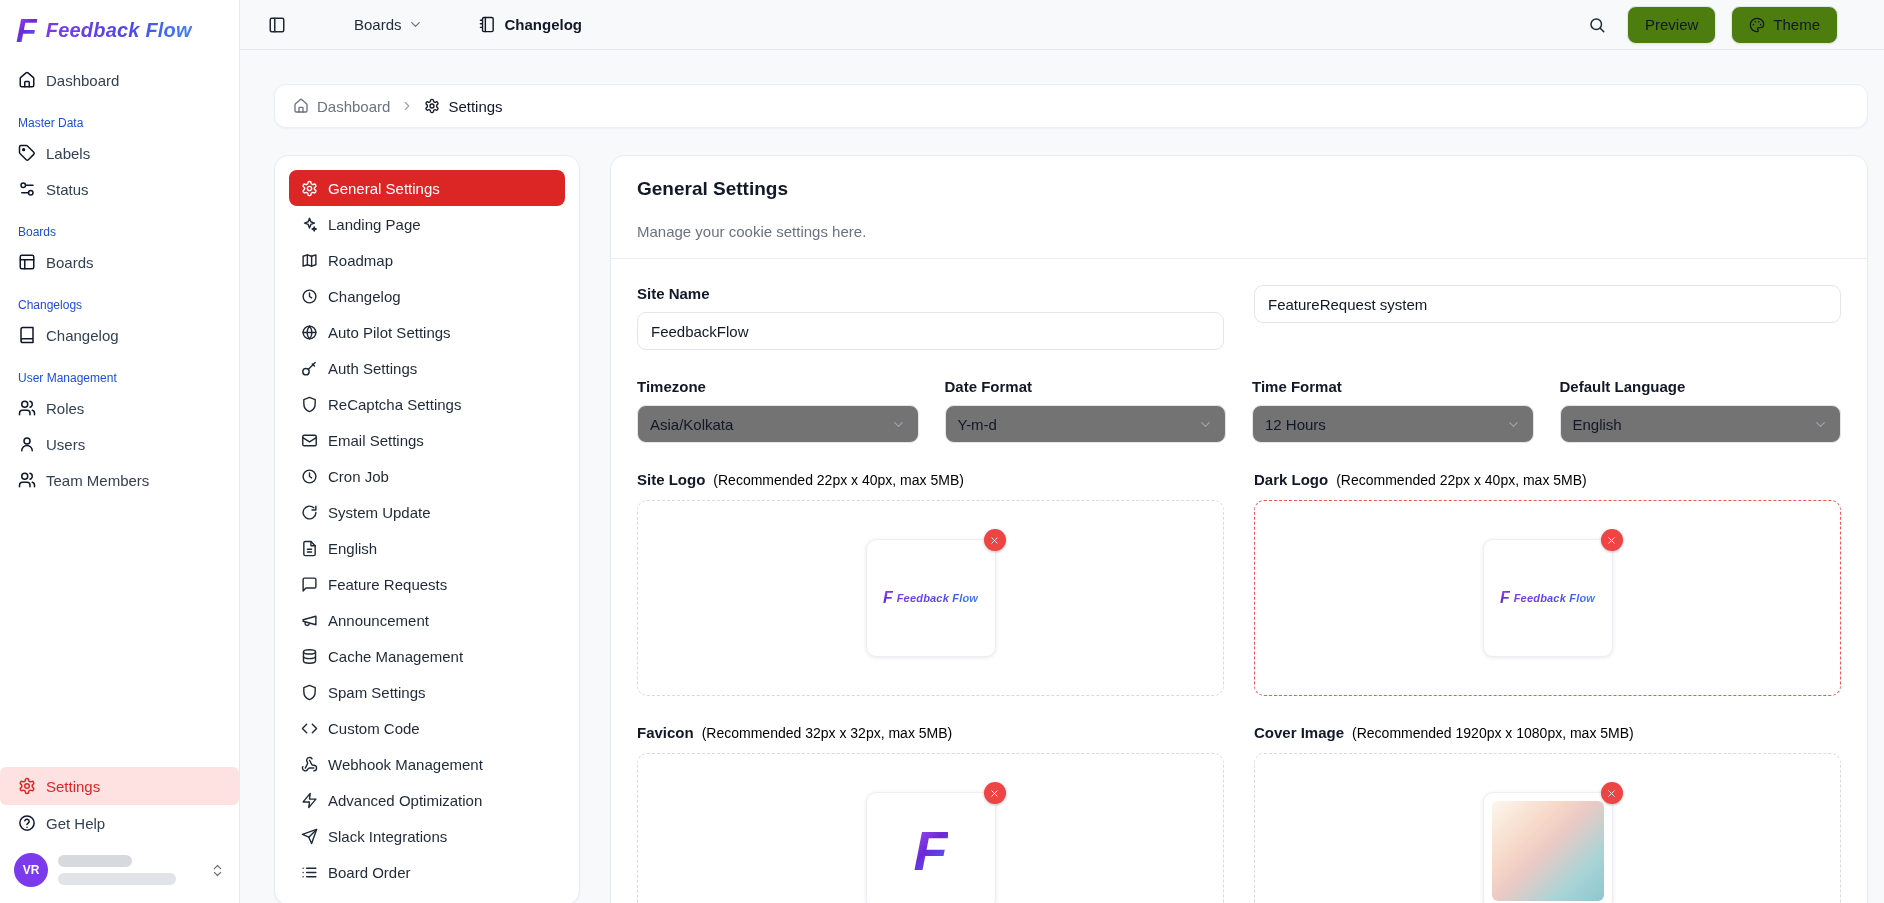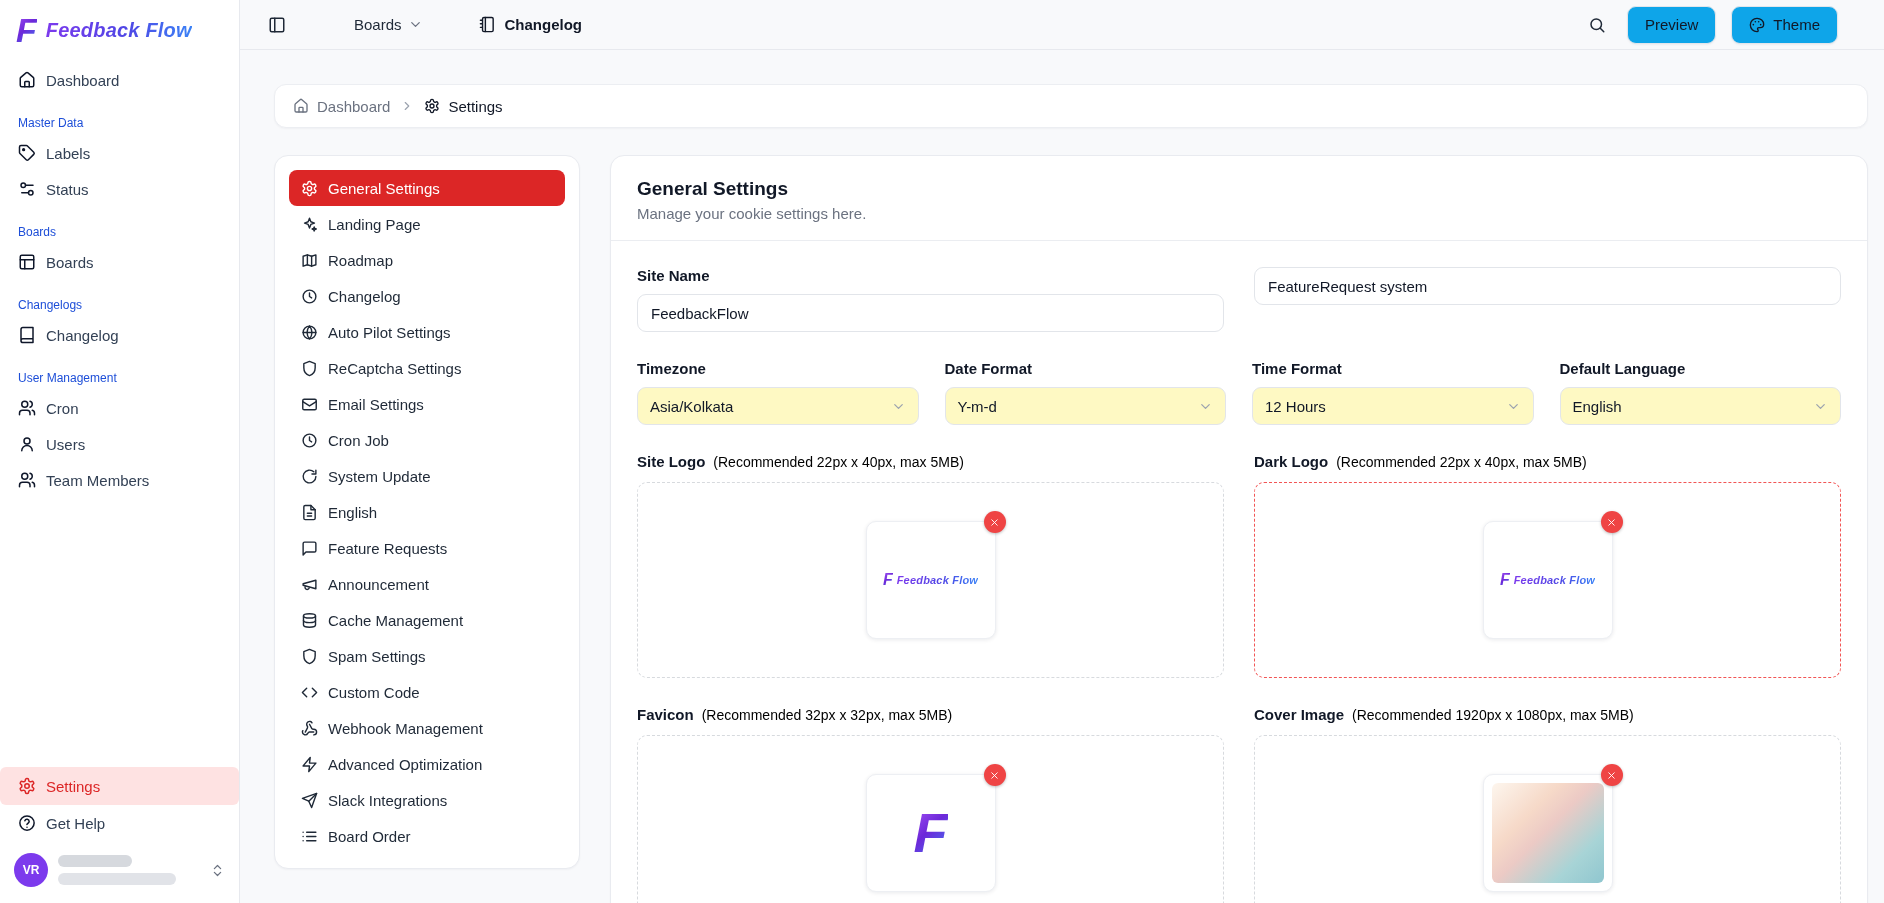--- a/index.html
+++ b/index.html
@@ -42,21 +42,21 @@
   .topbar { height:50px; display:flex; align-items:center; padding:0 46px 0 22px; border-bottom:1px solid #e7e9ee; }
   .icon-btn { background:none; border:none; display:flex; align-items:center; justify-content:center;
     width:30px; height:30px; border-radius:6px; color:#1f2937; cursor:pointer; }
   .boards-group { display:flex; align-items:center; gap:6px; margin-left:62px; font-size:15px; font-weight:500;
     color:#1f2937; background:none; border:none; cursor:pointer; font-family:inherit; }
   .boards-group .ic { width:15px; height:15px; color:#6b7280; }
   .current-page { display:flex; align-items:center; gap:9px; margin-left:56px; font-size:15px; font-weight:700; color:#111827; cursor:pointer; }
   .current-page .ic { width:17px; height:17px; }
   .topbar-right { margin-left:auto; display:flex; align-items:center; gap:15px; }
   .btn { display:flex; align-items:center; gap:8px; height:38px; padding:0 17px; border:1px solid #e3e6eb;
-    border-radius:9px; background:#0ea5e9; font-size:15px; font-weight:500; color:#111827; cursor:pointer;
+    border-radius:9px; background:#4d7c0f; font-size:15px; font-weight:500; color:#111827; cursor:pointer;
     font-family:inherit; box-shadow:0 1px 2px rgba(16,24,40,.05); }
   .btn .ic { width:16px; height:16px; }
 
   
   .content { flex:1; padding:34px 16px 0 34px; overflow:hidden; }
   .breadcrumb-bar { height:44px; background:#fff; border:1px solid #eceef2; border-radius:12px;
     box-shadow:0 1px 2px rgba(16,24,40,.04); display:flex; align-items:center; gap:10px; padding:0 18px; margin-bottom:27px; }
   .crumb { display:flex; align-items:center; gap:8px; font-size:15px; }
   .crumb.muted { color:#6b7280; cursor:pointer; }
   .crumb.current { color:#111827; font-weight:500; }
@@ -68,30 +68,30 @@
 
   .settings-nav { padding:14px; display:flex; flex-direction:column; }
   .nav-item { display:flex; align-items:center; gap:10px; height:36px; padding:0 12px; border-radius:8px;
     font-size:15px; font-weight:500; color:#1f2937; cursor:pointer; white-space:nowrap; }
   .nav-item .ic { width:17px; height:17px; }
   .nav-item.active { background:#dc2626; color:#fff; }
   .nav-item.active .ic { color:#fff; }
 
   .panel-head { padding:22px 26px 18px; border-bottom:1px solid #ebedf1; }
   .panel-head h1 { font-size:19px; font-weight:700; }
-  .panel-head p { margin-top:5px; font-size:15px; color:#6b7280; }
+  .panel-head p { margin-top:23px; font-size:15px; color:#6b7280; }
   .panel-body { padding:26px 26px 0; }
   .form-row { display:grid; gap:30px; margin-bottom:28px; }
   .form-row.two { grid-template-columns:1fr 1fr; }
   .form-row.four { grid-template-columns:repeat(4,1fr); gap:26px; }
   .f-label { display:block; font-size:15px; font-weight:600; color:#111827; margin-bottom:10px; }
   .input { width:100%; height:38px; border:1px solid #e2e5ea; border-radius:9px; padding:0 13px;
     font-size:15px; color:#111827; font-family:inherit; background:#fff; outline:none; }
   .select { display:flex; align-items:center; justify-content:space-between; height:38px; border:1px solid #e2e5ea;
-    border-radius:9px; padding:0 12px; font-size:15px; background:#fef9c3; cursor:pointer; }
+    border-radius:9px; padding:0 12px; font-size:15px; background:#737373; cursor:pointer; }
   .select .ic { width:15px; height:15px; color:#9ca3af; }
 
   .upload-label { display:flex; align-items:baseline; gap:8px; margin-bottom:12px; }
   .upload-label .f-label { margin:0; display:inline; }
   .upload-label .hint { font-size:14px; color:#000000; }
   .upload-box { height:196px; border:1.5px dashed #d7dade; border-radius:10px; display:flex;
     align-items:center; justify-content:center; cursor:pointer; }
   .upload-box.danger { border-color:#f25555; }
   .preview-wrap { position:relative; }
   .preview-card { width:130px; height:118px; background:#fff; border:1px solid #edeff3; border-radius:10px;
@@ -180,21 +180,21 @@
   </div>
         <div class="side-item">
     <span class="ic">
             <svg viewBox="0 0 24 24" fill="none" stroke="currentColor" stroke-width="2" stroke-linecap="round" stroke-linejoin="round">
               <path d="M16 21v-2a4 4 0 0 0-4-4H6a4 4 0 0 0-4 4v2"></path>
               <circle cx="9" cy="7" r="4"></circle>
               <path d="M22 21v-2a4 4 0 0 0-3-3.87"></path>
               <path d="M16 3.13a4 4 0 0 1 0 7.75"></path>
             </svg>
           </span>
-    <span>Cron</span>
+    <span>Roles</span>
   </div>
         <div class="side-item">
     <span class="ic">
             <svg viewBox="0 0 24 24" fill="none" stroke="currentColor" stroke-width="2" stroke-linecap="round" stroke-linejoin="round">
               <circle cx="12" cy="8" r="4"></circle>
               <path d="M5 21a7 7 0 0 1 14 0"></path>
             </svg>
           </span>
     <span>Users</span>
   </div>
@@ -378,20 +378,30 @@
                   <circle cx="12" cy="12" r="9"></circle>
                   <path d="M3 12h18"></path>
                   <path d="M12 3a13.5 13.5 0 0 1 0 18a13.5 13.5 0 0 1 0-18"></path>
                 </svg>
               </span>
     <span>Auto Pilot Settings</span>
   </div>
             <div class="nav-item">
     <span class="ic">
                 <svg viewBox="0 0 24 24" fill="none" stroke="currentColor" stroke-width="2" stroke-linecap="round" stroke-linejoin="round">
+                  <circle cx="7" cy="16.5" r="4.5"></circle>
+                  <path d="m10.5 13 9.5-9.5"></path>
+                  <path d="m16 5.5 3 3"></path>
+                </svg>
+              </span>
+    <span>Auth Settings</span>
+  </div>
+            <div class="nav-item">
+    <span class="ic">
+                <svg viewBox="0 0 24 24" fill="none" stroke="currentColor" stroke-width="2" stroke-linecap="round" stroke-linejoin="round">
                   <path d="M12 2 4 5v6.1C4 16.6 7.4 20.8 12 22c4.6-1.2 8-5.4 8-10.9V5z"></path>
                 </svg>
               </span>
     <span>ReCaptcha Settings</span>
   </div>
             <div class="nav-item">
     <span class="ic">
                 <svg viewBox="0 0 24 24" fill="none" stroke="currentColor" stroke-width="2" stroke-linecap="round" stroke-linejoin="round">
                   <rect x="2.5" y="4.5" width="19" height="15" rx="2"></rect>
                   <path d="m2.5 8 9.5 6 9.5-6"></path>

